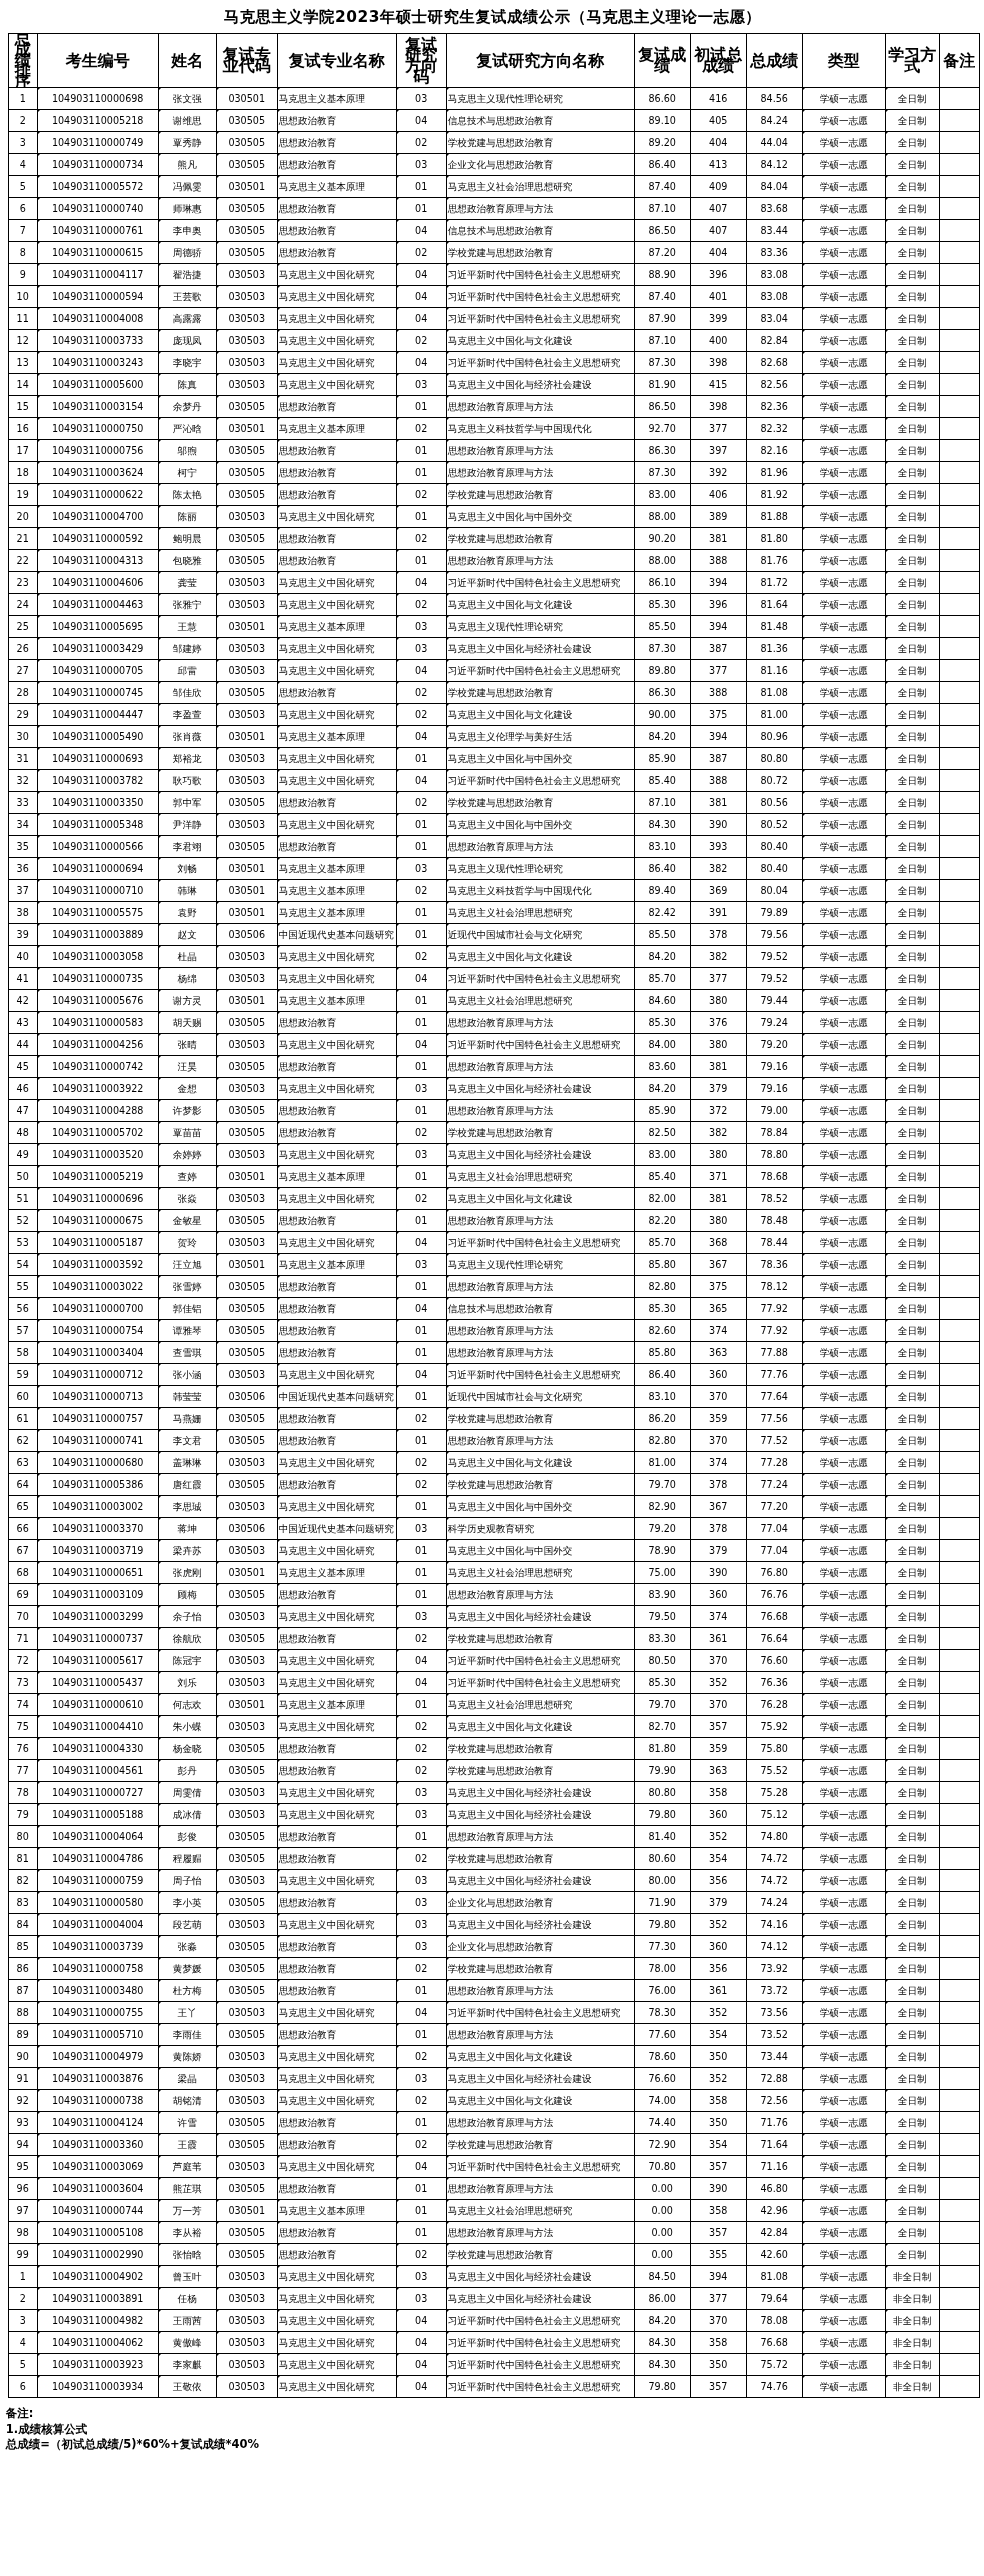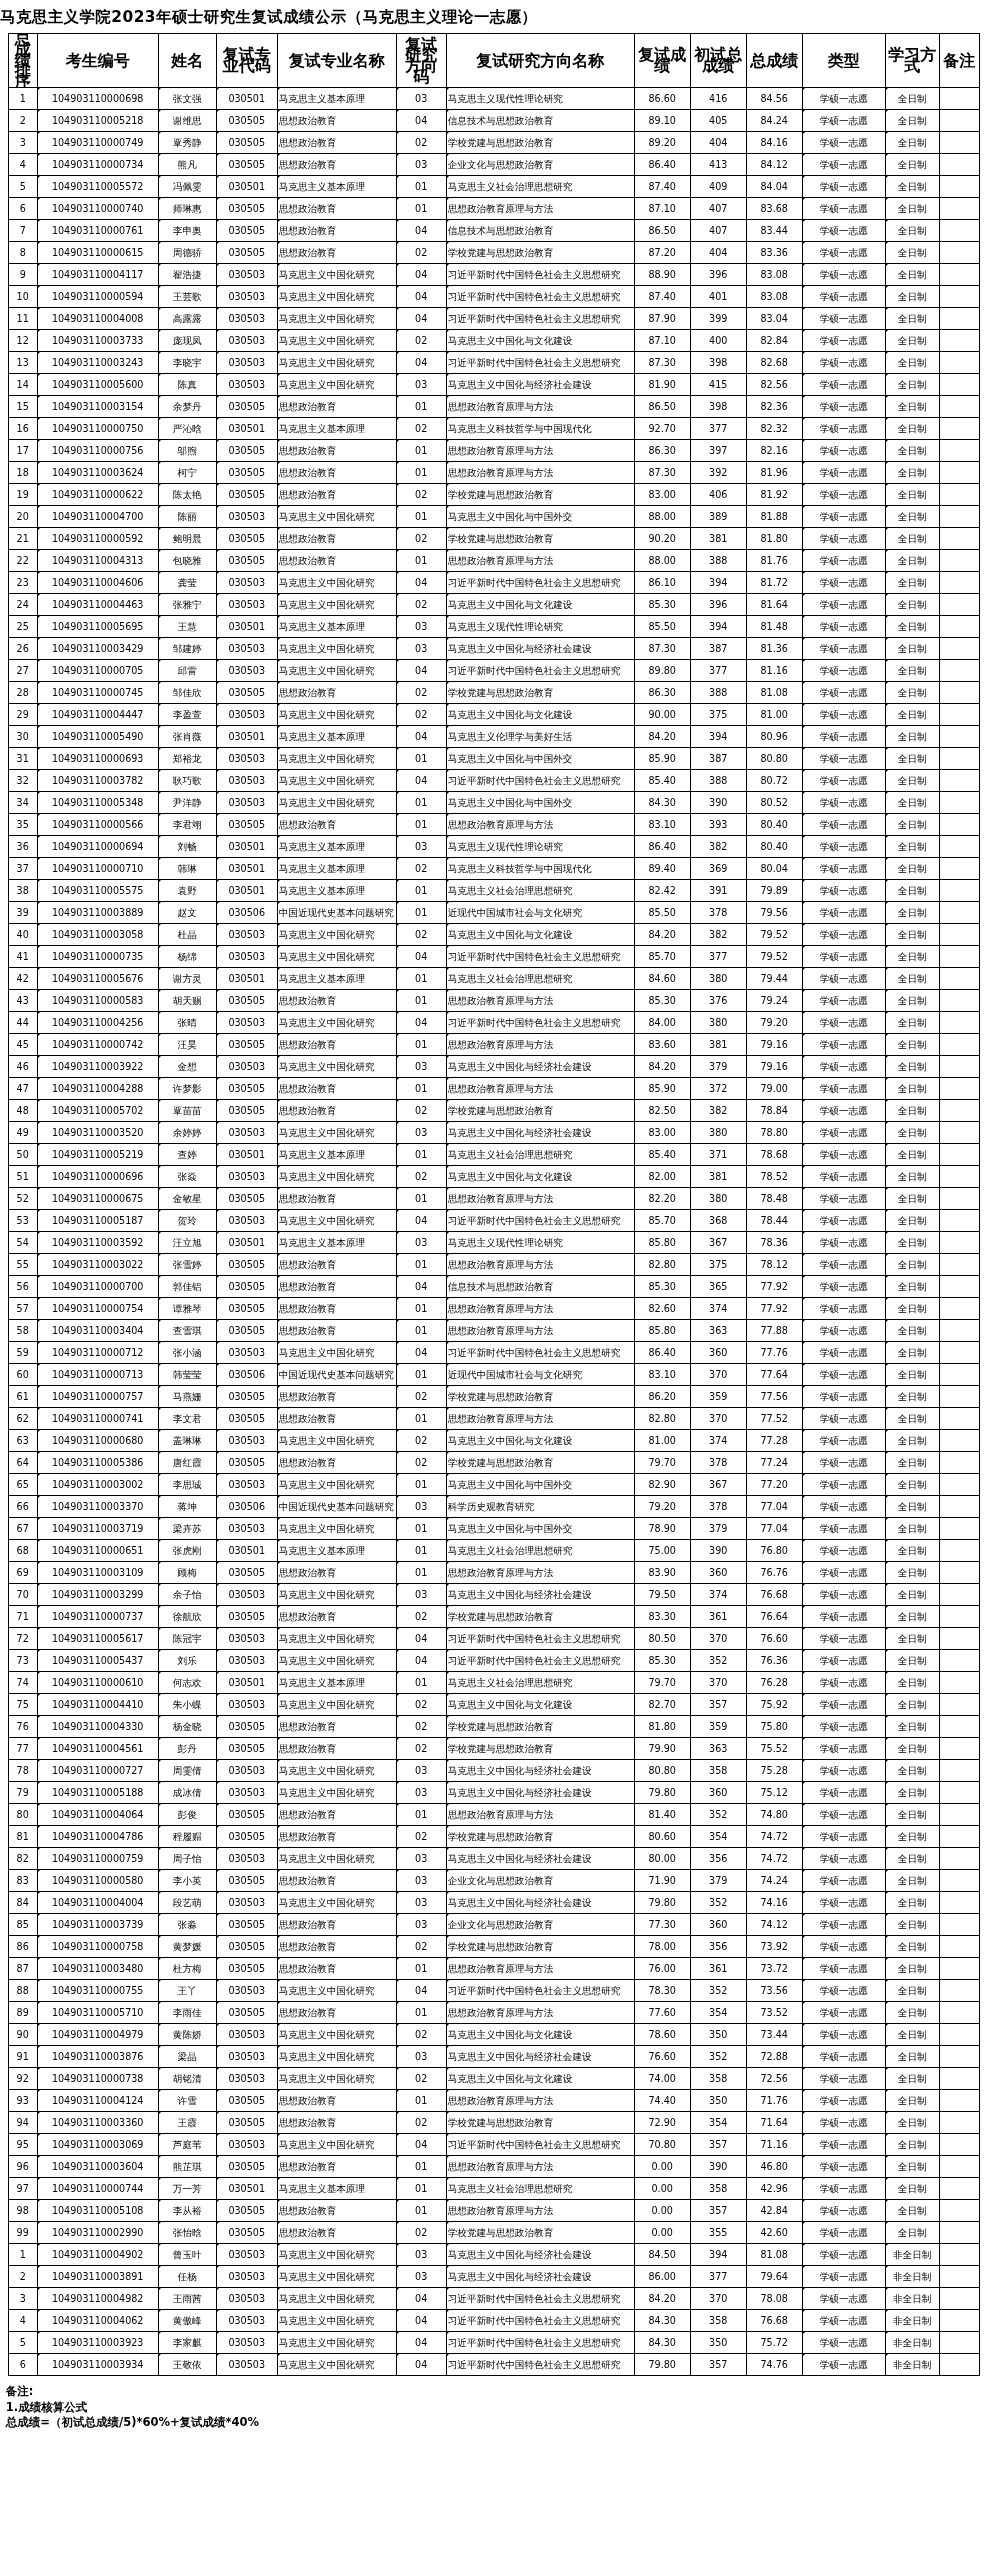--- a/index.html
+++ b/index.html
@@ -1,17 +1,17 @@
 <!DOCTYPE html>
 <html><head>
 <meta charset="utf-8">
 <style>
   html,body{margin:0;padding:0;background:#ffffff;color:#000;}
   body{width:985px;height:2576px;font-family:"DejaVu Sans","Liberation Sans",sans-serif;overflow:hidden;}
-  .title{font-size:15.4px;font-weight:bold;padding-top:6.7px;letter-spacing:0.5px;white-space:nowrap;}
+  .title{font-size:15.4px;font-weight:bold;text-align:center;padding-top:6.7px;letter-spacing:0.5px;white-space:nowrap;}
   table{border-collapse:collapse;table-layout:fixed;width:969px;margin:5.8px 0 0 7.7px;}
   th,td{border:1px solid #000;overflow:hidden;padding:0 1px;box-sizing:border-box;word-break:break-all;}
   th{font-size:16px;font-weight:bold;height:34px;line-height:10.6px;text-align:center;vertical-align:middle;}
   td{font-size:9.6px;height:22px;line-height:10.6px;text-align:center;vertical-align:middle;position:relative;}
   td.c1{font-size:9.6px;letter-spacing:0;}
   td.c4,td.c6{text-align:left;}
   td.m::before{content:"";position:absolute;top:0;left:0;width:0;height:0;
     border-top:2.9px solid #000;border-right:2.9px solid transparent;}
   .notes{font-size:11.5px;line-height:15.4px;margin:7.7px 0 0 5.8px;}
   .notes div{white-space:nowrap;font-weight:bold;}
@@ -88,21 +88,21 @@
       <tr>
         <td class="c0">3</td>
         <td class="c1 m">104903110000749</td>
         <td class="c2 m">覃秀静</td>
         <td class="c3 m">030505</td>
         <td class="c4 m">思想政治教育</td>
         <td class="c5 m">02</td>
         <td class="c6 m">学校党建与思想政治教育</td>
         <td class="c7">89.20</td>
         <td class="c8">404</td>
-        <td class="c9">84.16</td>
+        <td class="c9">44.04</td>
         <td class="c10 m">学硕一志愿</td>
         <td class="c11 m">全日制</td>
         <td class="c12"></td>
       </tr>
       <tr>
         <td class="c0">4</td>
         <td class="c1 m">104903110000734</td>
         <td class="c2 m">熊凡</td>
         <td class="c3 m">030505</td>
         <td class="c4 m">思想政治教育</td>
@@ -524,20 +524,35 @@
         <td class="c0">32</td>
         <td class="c1 m">104903110003782</td>
         <td class="c2 m">耿巧歌</td>
         <td class="c3 m">030503</td>
         <td class="c4 m">马克思主义中国化研究</td>
         <td class="c5 m">04</td>
         <td class="c6 m">习近平新时代中国特色社会主义思想研究</td>
         <td class="c7">85.40</td>
         <td class="c8">388</td>
         <td class="c9">80.72</td>
+        <td class="c10 m">学硕一志愿</td>
+        <td class="c11 m">全日制</td>
+        <td class="c12"></td>
+      </tr>
+      <tr>
+        <td class="c0">33</td>
+        <td class="c1 m">104903110003350</td>
+        <td class="c2 m">郭中军</td>
+        <td class="c3 m">030505</td>
+        <td class="c4 m">思想政治教育</td>
+        <td class="c5 m">02</td>
+        <td class="c6 m">学校党建与思想政治教育</td>
+        <td class="c7">87.10</td>
+        <td class="c8">381</td>
+        <td class="c9">80.56</td>
         <td class="c10 m">学硕一志愿</td>
         <td class="c11 m">全日制</td>
         <td class="c12"></td>
       </tr>
       <tr>
         <td class="c0">34</td>
         <td class="c1 m">104903110005348</td>
         <td class="c2 m">尹洋静</td>
         <td class="c3 m">030503</td>
         <td class="c4 m">马克思主义中国化研究</td>

